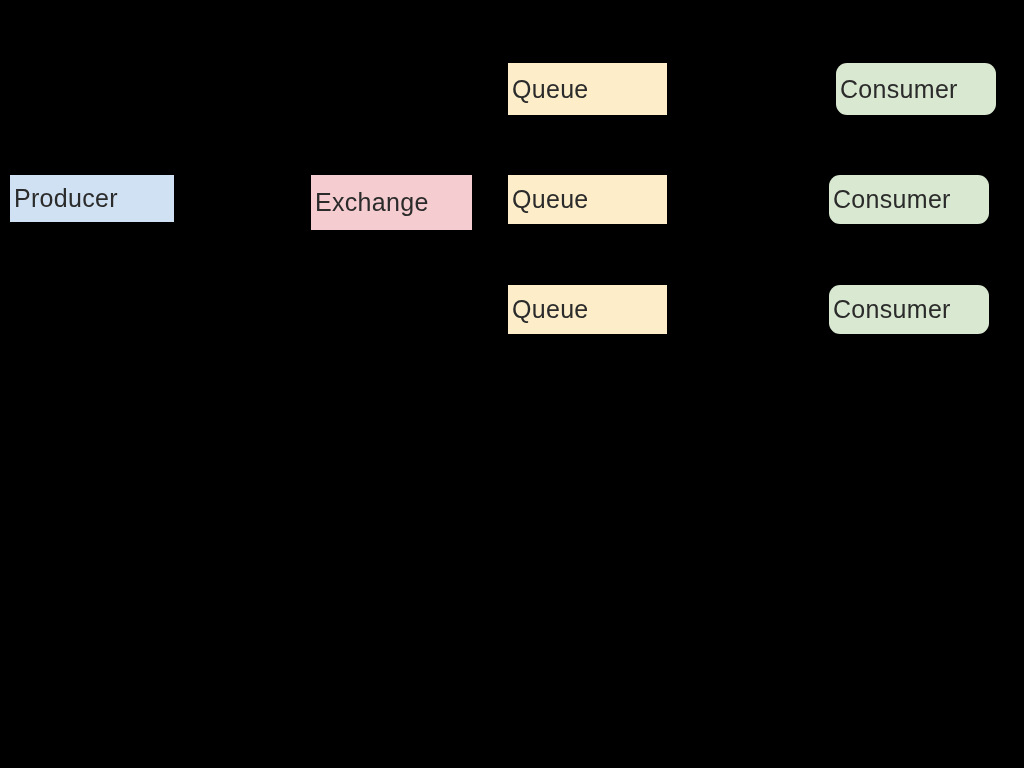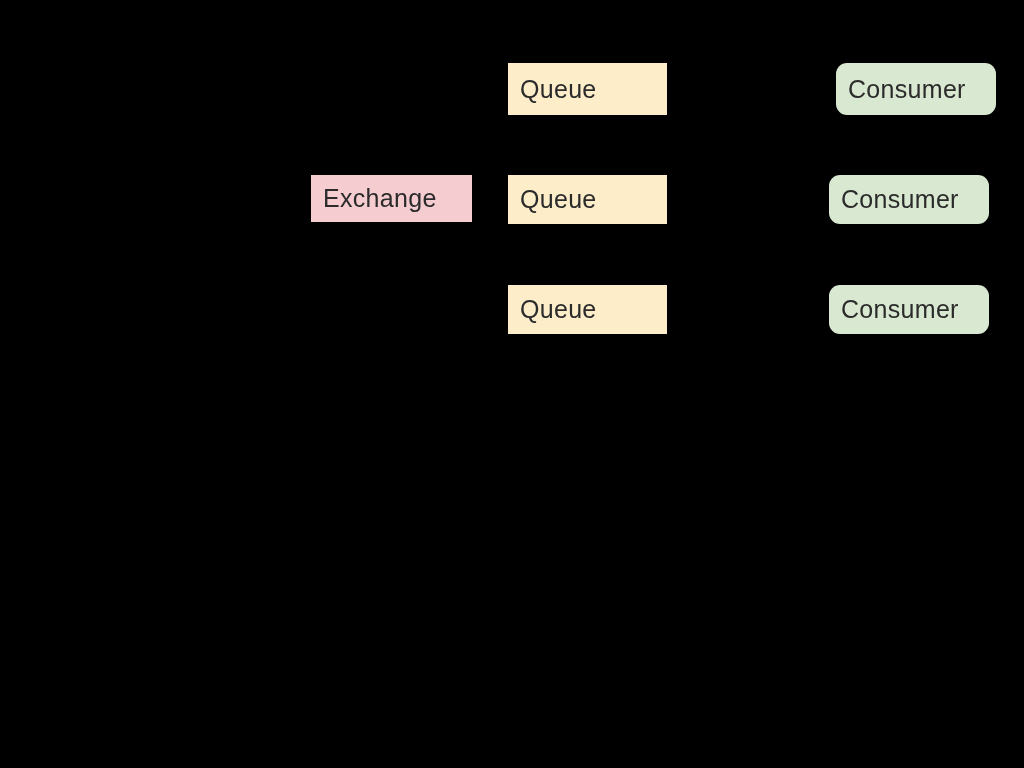--- a/index.html
+++ b/index.html
@@ -31,21 +31,21 @@
     width: 1024px;
     height: 768px;
     pointer-events: none;
   }
   .node {
     position: absolute;
     box-sizing: border-box;
     display: flex;
     align-items: center;
     justify-content: flex-start;
-    padding-left: 12px;
+    padding-left: 4px;
     border: 0;
   }
   .node .node-label {
     font-family: "Liberation Sans", sans-serif;
     font-size: 25px;
     font-weight: 300;
     letter-spacing: 0.3px;
     color: #2b2b2b;
     line-height: 1;
     white-space: nowrap;
@@ -70,22 +70,25 @@
         <path d="M 174 198 L 311 198" fill="none" stroke="#000000" stroke-width="1.6" marker-end="url(#arrowhead)"></path>
         <path d="M 472 198 L 490 198 L 490 89 L 516 89" fill="none" stroke="#000000" stroke-width="1.6" marker-end="url(#arrowhead)"></path>
         <path d="M 472 198 L 508 198" fill="none" stroke="#000000" stroke-width="1.6" marker-end="url(#arrowhead)"></path>
         <path d="M 472 198 L 490 198 L 490 310 L 508 310" fill="none" stroke="#000000" stroke-width="1.6" marker-end="url(#arrowhead)"></path>
         <path d="M 667 89 L 836 89" fill="none" stroke="#000000" stroke-width="1.6" marker-end="url(#arrowhead)"></path>
         <path d="M 667 199 L 829 199" fill="none" stroke="#000000" stroke-width="1.6" marker-end="url(#arrowhead)"></path>
         <path d="M 667 310 L 829 310" fill="none" stroke="#000000" stroke-width="1.6" marker-end="url(#arrowhead)"></path>
       </g>
   </svg>
 
+  <div class="node node-producer" style="left: 10px; top: 175px; width: 164px; height: 47px; background: rgb(208, 225, 243);">
+    <span class="node-label">Producer</span>
+  </div>
 
-  <div class="node node-exchange" style="left: 311px; top: 175px; width: 161px; height: 47px; background: rgb(245, 204, 208);">
+  <div class="node node-exchange" style="left: 311px; top: 175px; width: 161px; height: 55px; background: rgb(245, 204, 208);">
     <span class="node-label">Exchange</span>
   </div>
 
   <div class="node node-queue" style="left: 508px; top: 63px; width: 159px; height: 52px; background: rgb(253, 238, 201);">
     <span class="node-label">Queue</span>
   </div>
 
   <div class="node node-queue" style="left: 508px; top: 175px; width: 159px; height: 49px; background: rgb(253, 238, 201);">
     <span class="node-label">Queue</span>
   </div>

